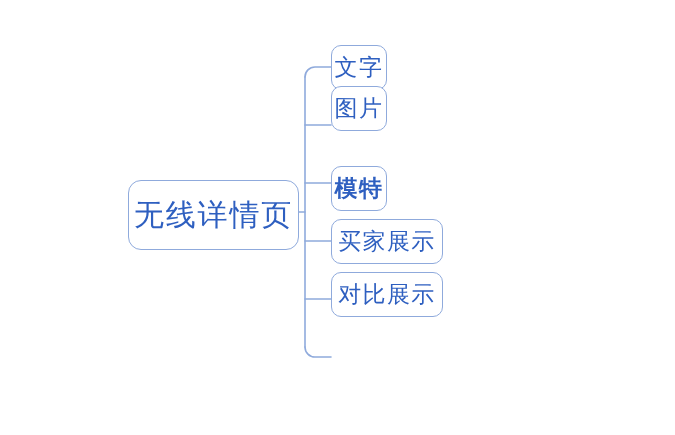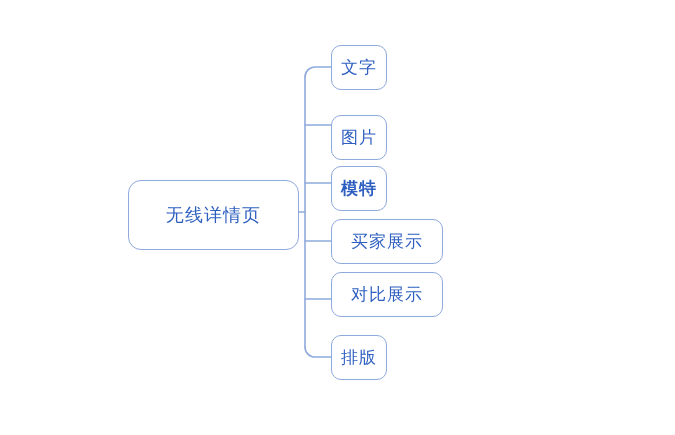--- a/index.html
+++ b/index.html
@@ -39,26 +39,26 @@
     letter-spacing: 0.06em;
     white-space: nowrap;
     line-height: 1;
   }
   .node-root {
     left: 128px;
     top: 180px;
     width: 171px;
     height: 70px;
     border-radius: 13px;
-    font-size: 18px;
+    font-size: 30px;
   }
   .node-child {
     left: 331px;
     height: 45px;
-    font-size: 17px;
+    font-size: 23px;
     border-radius: 10px;
   }
   .w-2 { width: 56px; }
   .w-4 { width: 112px; }
 </style>
 </head>
 <body>
 
 <div id="canvas">
 
@@ -77,23 +77,22 @@
       <path d="M305,299 L331,299"></path>
 
       <path d="M305,347 A10,10 0 0 0 315,357 L331,357"></path>
     </g>
   </svg>
 
   <div class="node node-root">无线详情页</div>
 
   <div class="node node-child w-2" style="top:44.5px;">文字</div>
 
-  <div class="node node-child w-2" style="top:115px;">图片</div>
+  <div class="node node-child w-2" style="top:86px;">图片</div>
 
   <div class="node node-child w-2" style="top:166px;font-weight:bold;">模特</div>
 
   <div class="node node-child w-4" style="top:218.5px;">买家展示</div>
 
   <div class="node node-child w-4" style="top:272px;">对比展示</div>
 
-  <div class="node node-child w-2" style="top:334.5px;">排版</div>
 
 </div>
 
 </body></html>

